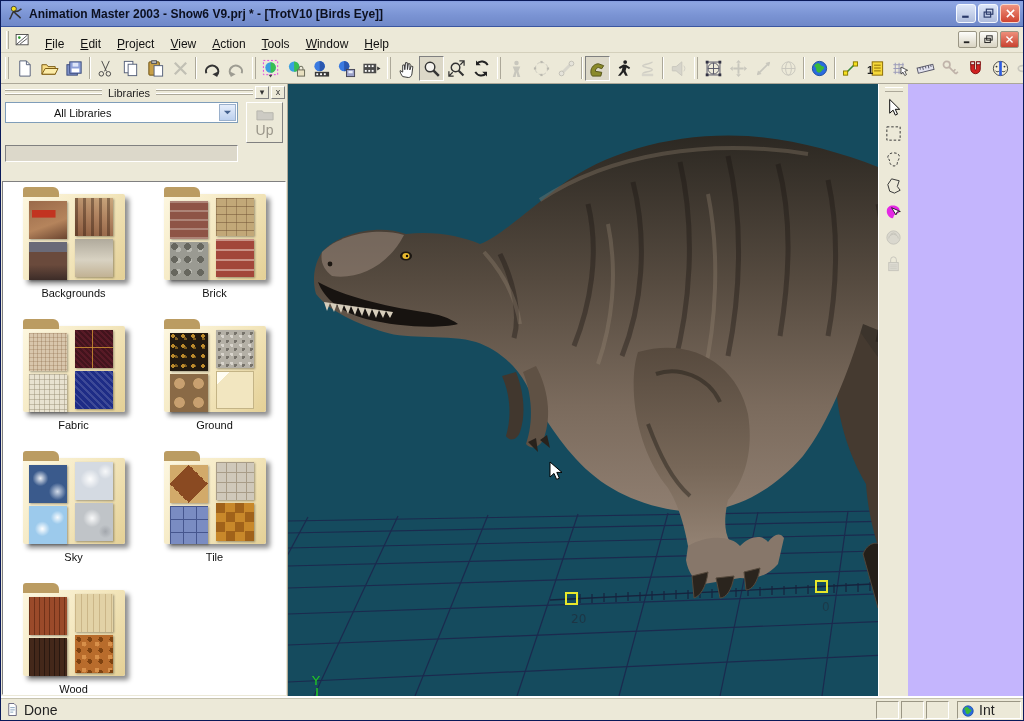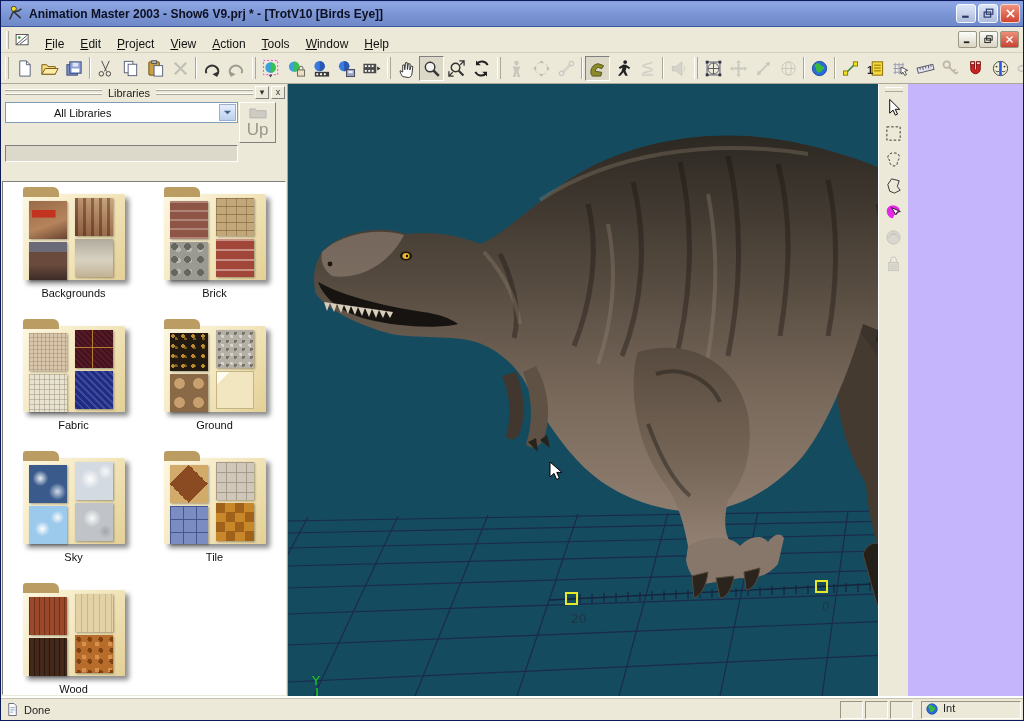--- a/index.html
+++ b/index.html
@@ -48,22 +48,22 @@
   .capline { flex:1; height:7px; background:repeating-linear-gradient(#fff 0 1px,#aca899 1px 2px,transparent 2px 4px); }
   .captext { font-size:11px; color:#222; padding:0 6px; }
   .capbtn { width:14px; height:13px; margin-left:2px; font-size:9px; line-height:11px; text-align:center;
     background:#ece9d8; border:1px solid; border-color:#fff #808080 #808080 #fff; color:#333; flex:none;}
   .librow { display:flex; padding:2px 4px 0 4px; }
   .combo { width:233px; height:21px; background:#fff; border:1px solid #7f9db9; display:flex; align-items:center; font-size:11px; }
   .combo .cval { flex:1; padding:0 4px; color:#111;margin-left:44px; }
   .combobtn { width:17px; height:17px; margin-right:1px; background:linear-gradient(#e6eefb,#bcd0ee);
     border:1px solid #9ab0cc; display:flex; align-items:center; justify-content:center; }
   .combobtn svg { width:9px; height:9px; }
-  .upbtn { width:37px; height:41px; margin-left:1px; background:#ece9d8; border:1px solid; border-color:#fff #808080 #808080 #fff;
-    display:flex; flex-direction:column; align-items:center; justify-content:center; color:#9a968a; font-size:17px; }
+  .upbtn { width:37px; height:41px; margin-left:8px; background:#ece9d8; border:1px solid; border-color:#fff #808080 #808080 #fff;
+    display:flex; flex-direction:column; align-items:center; justify-content:center; color:#9a968a; font-size:14px; }
   .upbtn svg { width:18px; height:15px; opacity:.55; filter:grayscale(100%); }
   .pathbar { width:233px; height:17px; margin:2px 4px 3px 4px; background:#dcd8ca; border:1px solid; border-color:#808080 #fff #fff #808080; }
   .liblist { flex:1; margin:16px 1px 1px 1px; background:#fff; border:1px solid; border-color:#808080 #fff #fff #808080;
     display:grid; grid-template-columns:1fr 1fr; grid-auto-rows:132px; padding-top:4px; overflow:hidden; }
   .lib-item { display:flex; flex-direction:column; align-items:center; }
   .lib-label { font-size:11px; color:#111; margin-top:7px; padding:0 3px 1px 3px; }
   .lib-label.selected { background:#b6b6b2; }
   .folder { position:relative; width:102px; height:86px; margin-top:8px;
     background:linear-gradient(125deg,#fdf7e0 0%,#f3e6bc 55%,#e4d096 100%);
     border-radius:2px; box-shadow:4px 4px 5px rgba(0,0,0,.45); }
@@ -108,26 +108,26 @@
   .viewport { position:relative; width:590px; flex:none; background:#154b5e; overflow:hidden; }
   .viewport svg.scene { position:absolute; inset:0; }
   .cursor { position:absolute; left:260px; top:377px; width:18px; height:22px; }
   
   .rail { width:30px; flex:none; background:#ece9d8; border-left:1px solid #fff; display:flex; flex-direction:column; align-items:center; padding-top:3px; }
   .rail-grip { width:18px; height:5px; margin-bottom:3px; border-top:1px solid #fff; border-bottom:1px solid #aca899; }
   .rl-btn { width:24px; height:24px; display:flex; align-items:center; justify-content:center; border:1px solid transparent; margin-bottom:2px; }
   .rl-btn svg { width:19px; height:19px; }
   .rl-btn.disabled { opacity:.45; filter:grayscale(80%); }
   
-  .statusbar { height:26px; background:#ece9d8; border-top:1px solid #fff; display:flex; align-items:center; padding:0 2px 0 4px; font-size:11px; color:#222; box-shadow:inset 0 1px 0 #fff, inset 0 2px 0 #c6c2ae; }
+  .statusbar { height:26px; background:#ece9d8; border-top:1px solid #fff; display:flex; align-items:center; padding:0 2px 0 4px; font-size:14px; color:#222; box-shadow:inset 0 1px 0 #fff, inset 0 2px 0 #c6c2ae; }
   .statusbar .sic { width:15px; height:15px; margin-right:4px; flex:none; }
   .st-left { flex:1; }
   .st-cell { width:23px; height:18px; margin-left:2px; border:1px solid; border-color:#9a9684 #fff #fff #9a9684; flex:none; }
-  .st-net { width:100px; height:18px; margin-left:8px; border:1px solid; border-color:#9a9684 #fff #fff #9a9684;
-    display:flex; align-items:flex-start; padding-left:3px; flex:none; overflow:hidden; }
+  .st-net { width:64px; height:18px; margin-left:8px; border:1px solid; border-color:#9a9684 #fff #fff #9a9684;
+    display:flex; align-items:flex-end; padding-left:3px; flex:none; overflow:hidden; }
   .st-net svg { width:14px; height:14px; margin-right:4px; flex:none; }
 </style>
 </head>
 <body>
 
 <svg width="0" height="0" style="position:absolute" aria-hidden="true">
   <defs>
     <symbol id="i-app" viewBox="0 0 20 20">
         <circle cx="8" cy="4.5" r="3" fill="#f2e020" stroke="#333"></circle>
         <path d="M8 7.5c3.5 1 6-.5 9-3M8 7.5c-2.5 2.5-2.5 5.5-5 9.5M8 7.5c2 3.5 5.5 5 8 8" fill="none" stroke="#333" stroke-width="1.7"></path>

